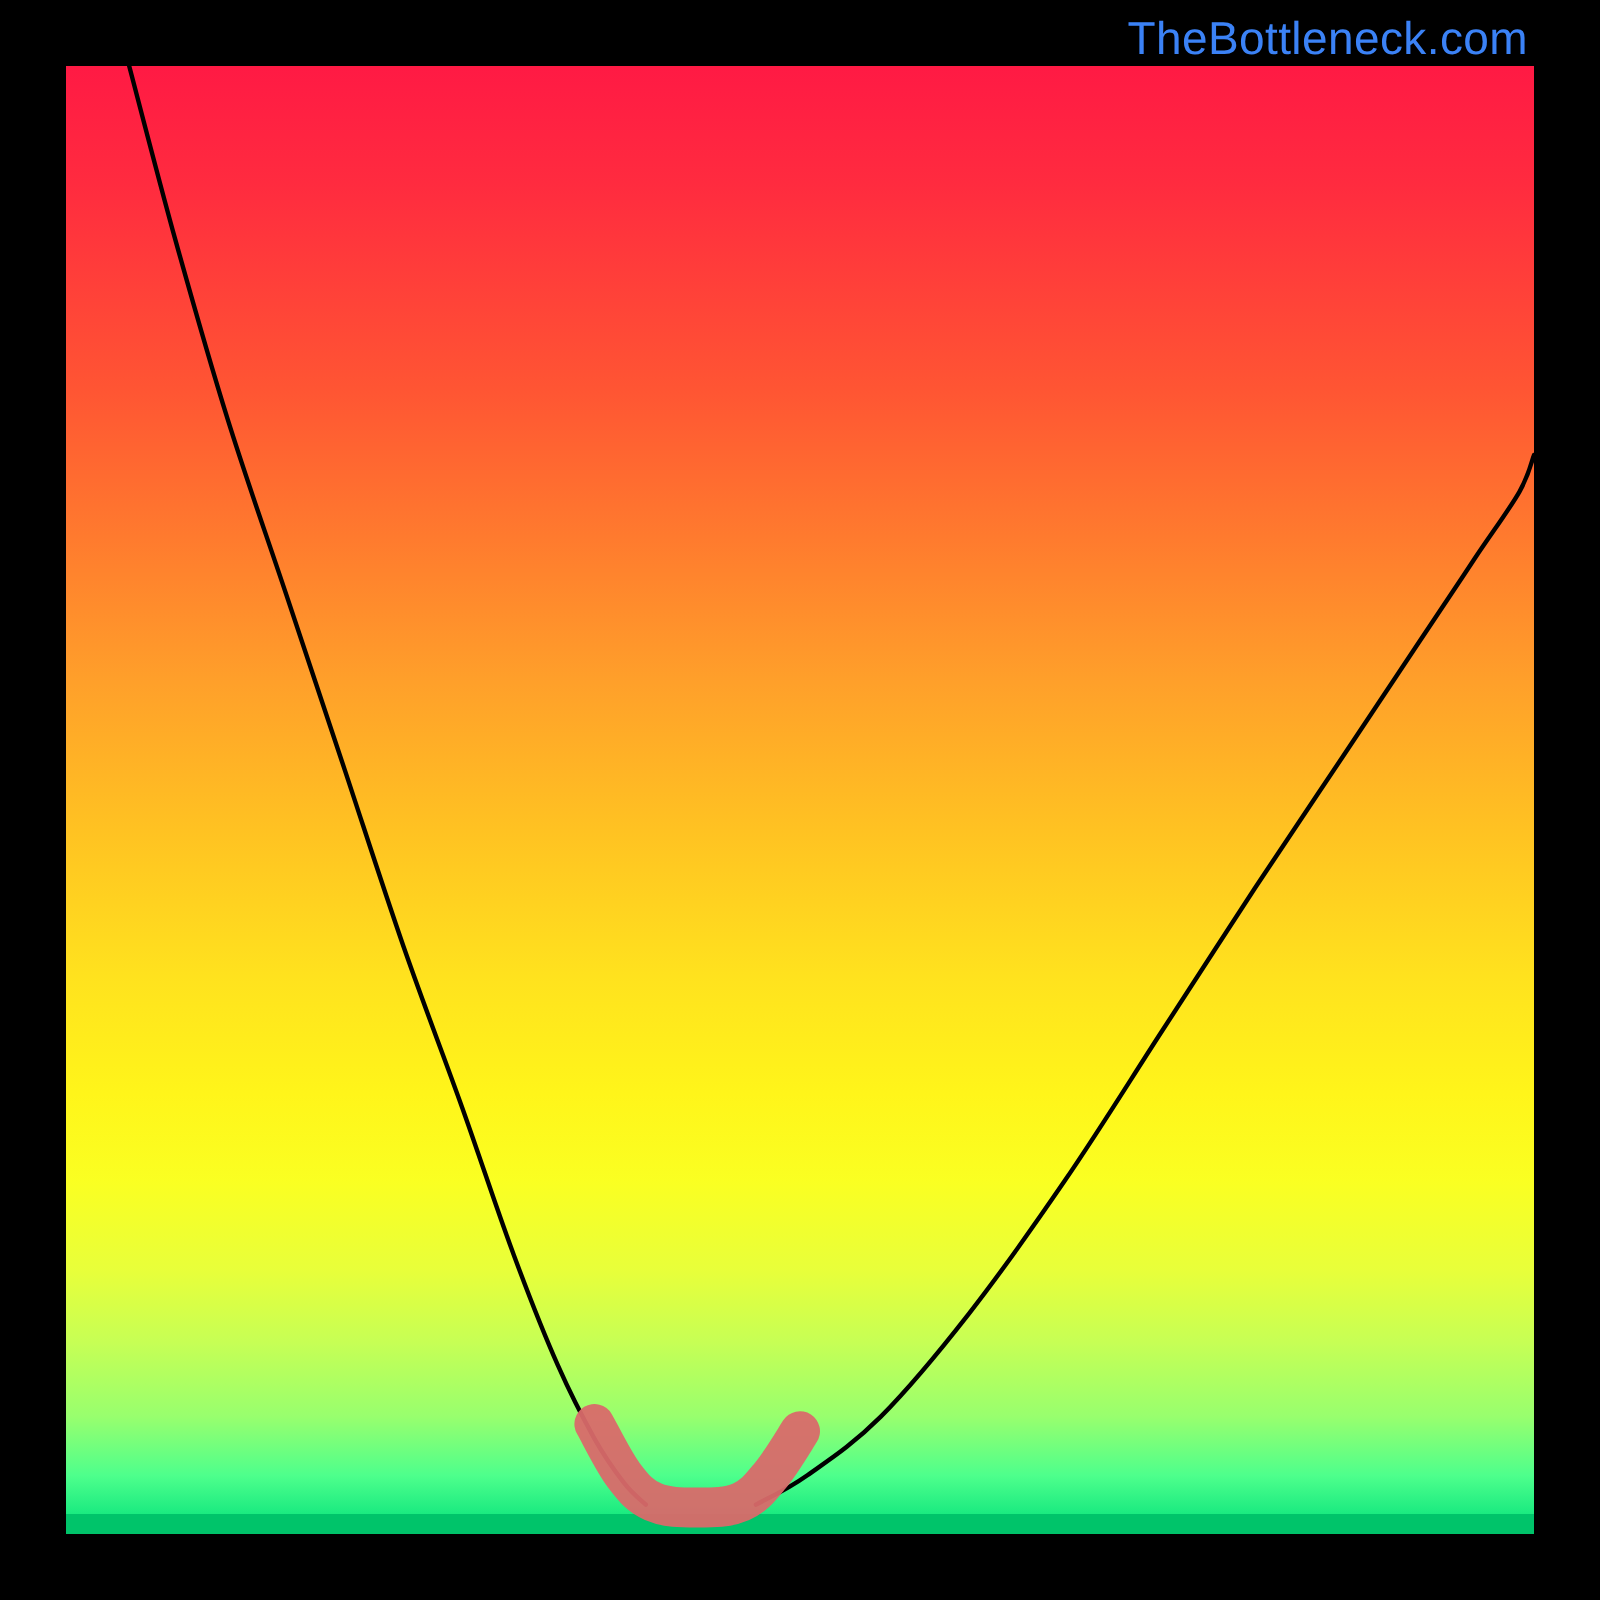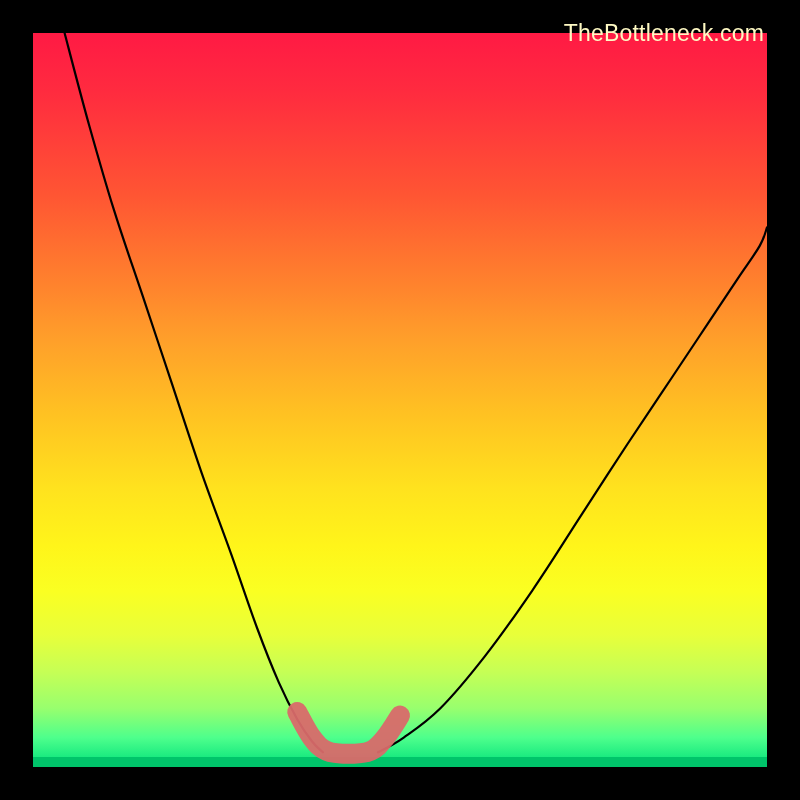--- a/index.html
+++ b/index.html
@@ -49,23 +49,23 @@
   .bottom-stripe {
     position: absolute;
     left: 33px;
     bottom: 33px;
     width: 734px;
     height: 10px;
     background: #00c46a;
   }
   .watermark {
     position: absolute;
-    top: 20px;
+    top: 6px;
     right: 36px;
-    color: #fef9c3;
+    color: #3b82f6;
     font-size: 23px;
     font-weight: 400;
     letter-spacing: 0.2px;
     user-select: none;
   }
   svg.curves {
     position: absolute;
     left: 33px;
     top: 33px;
     width: 734px;

